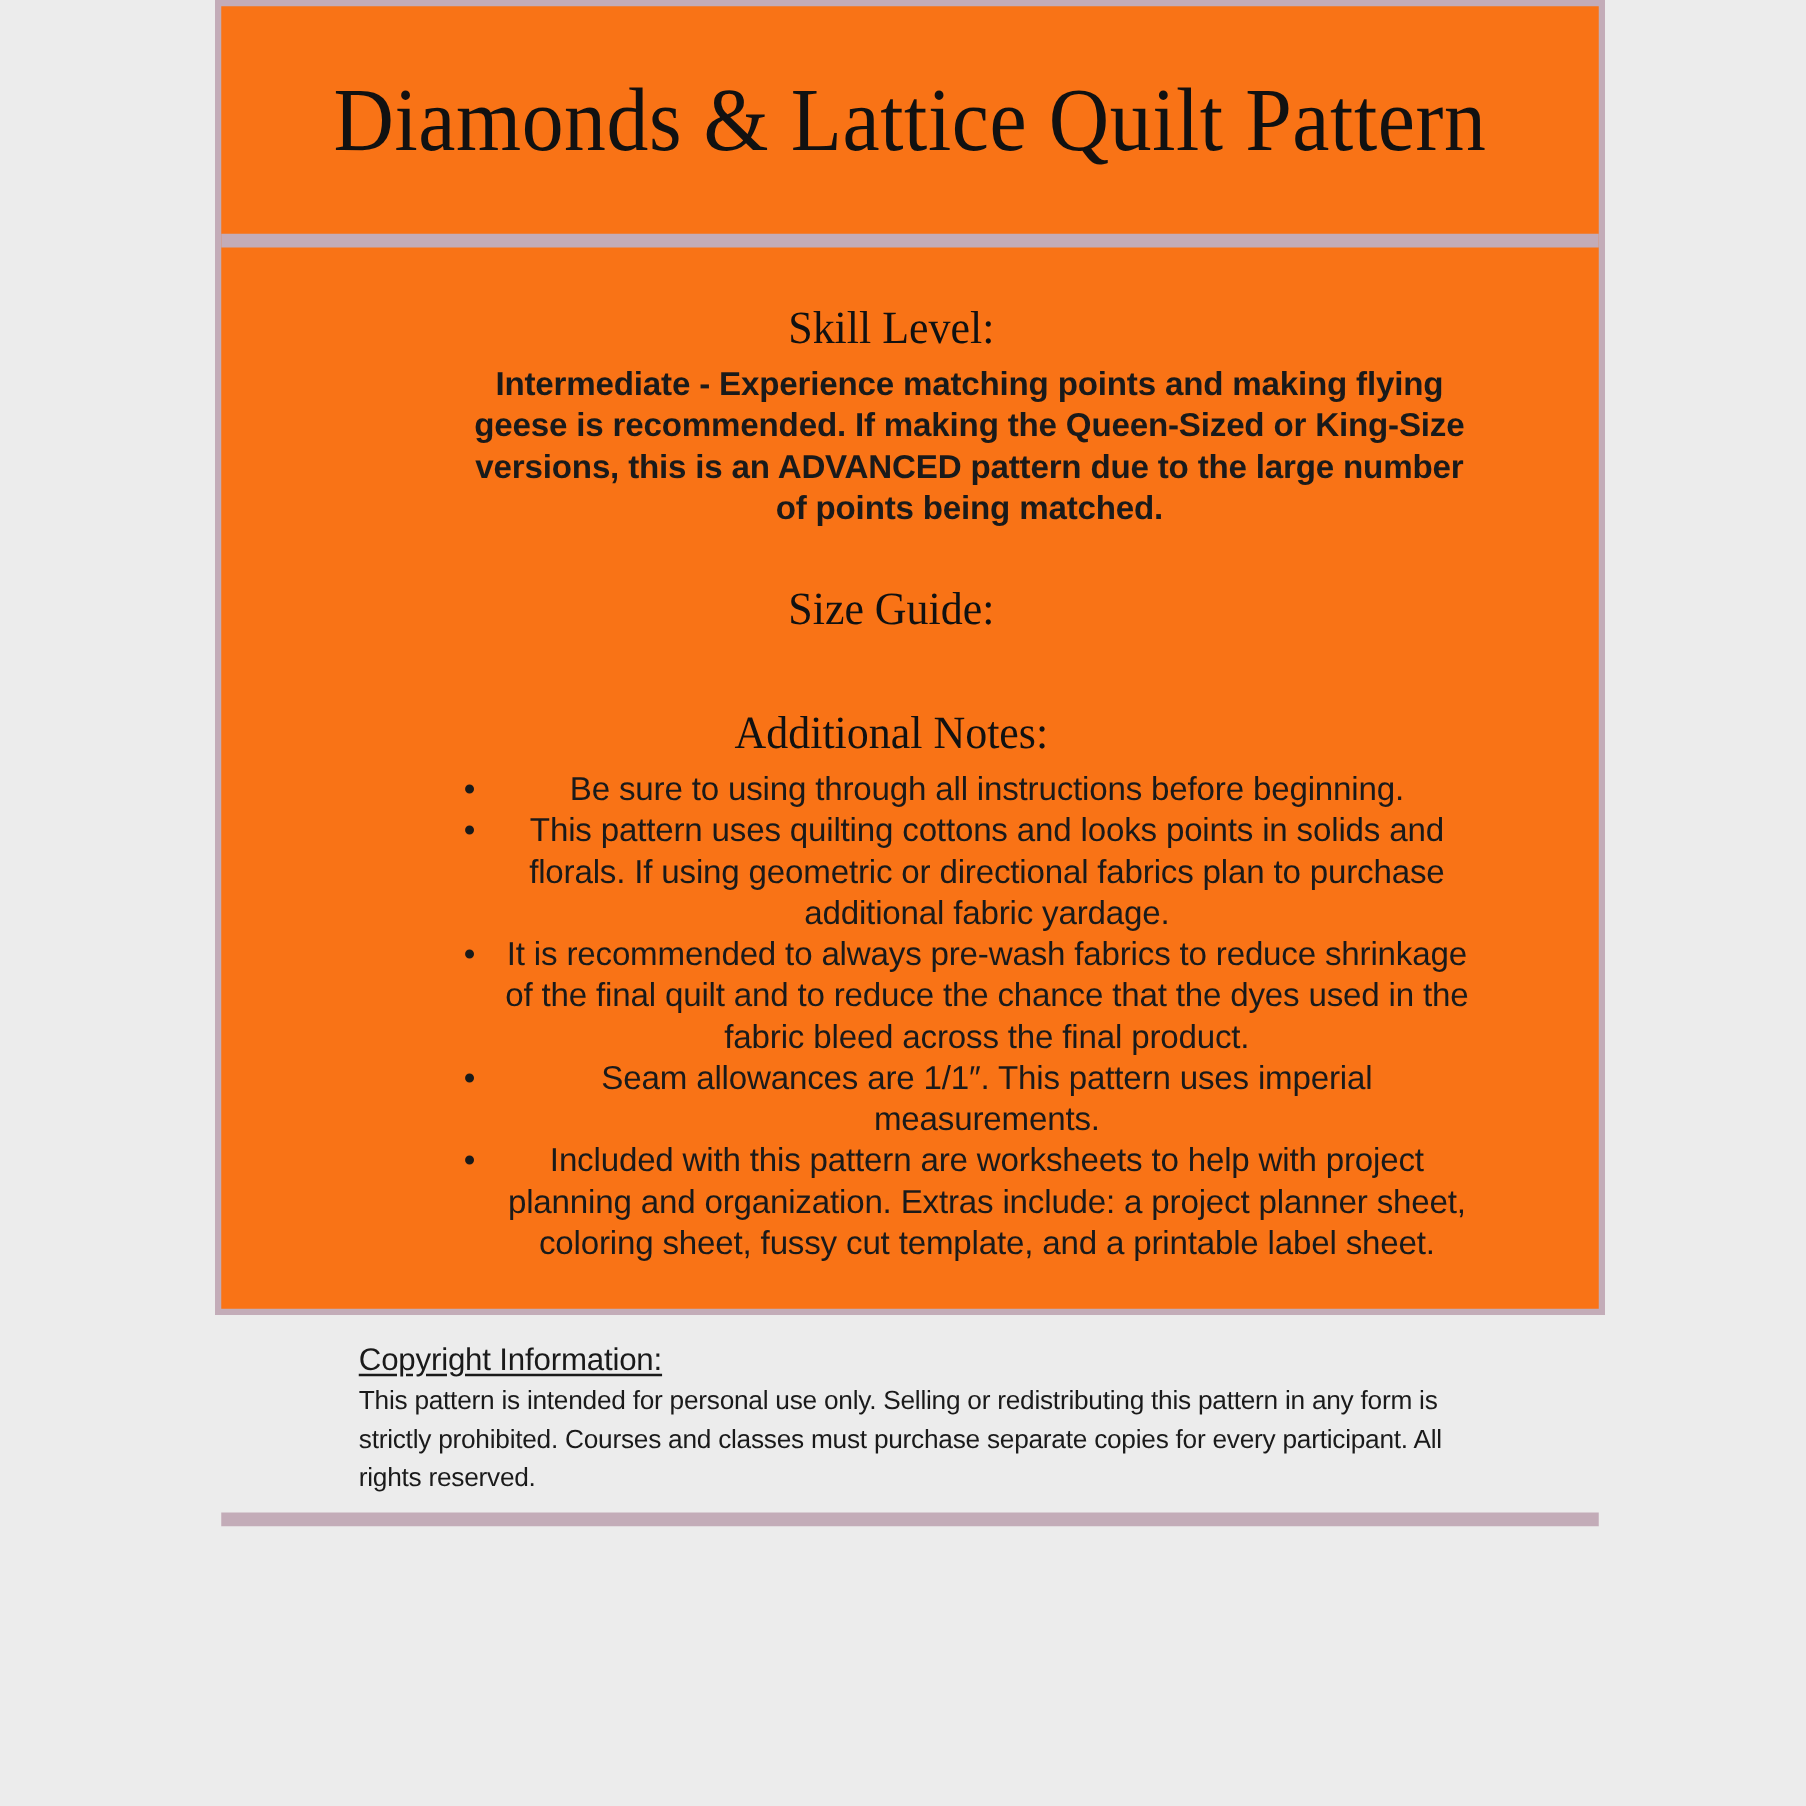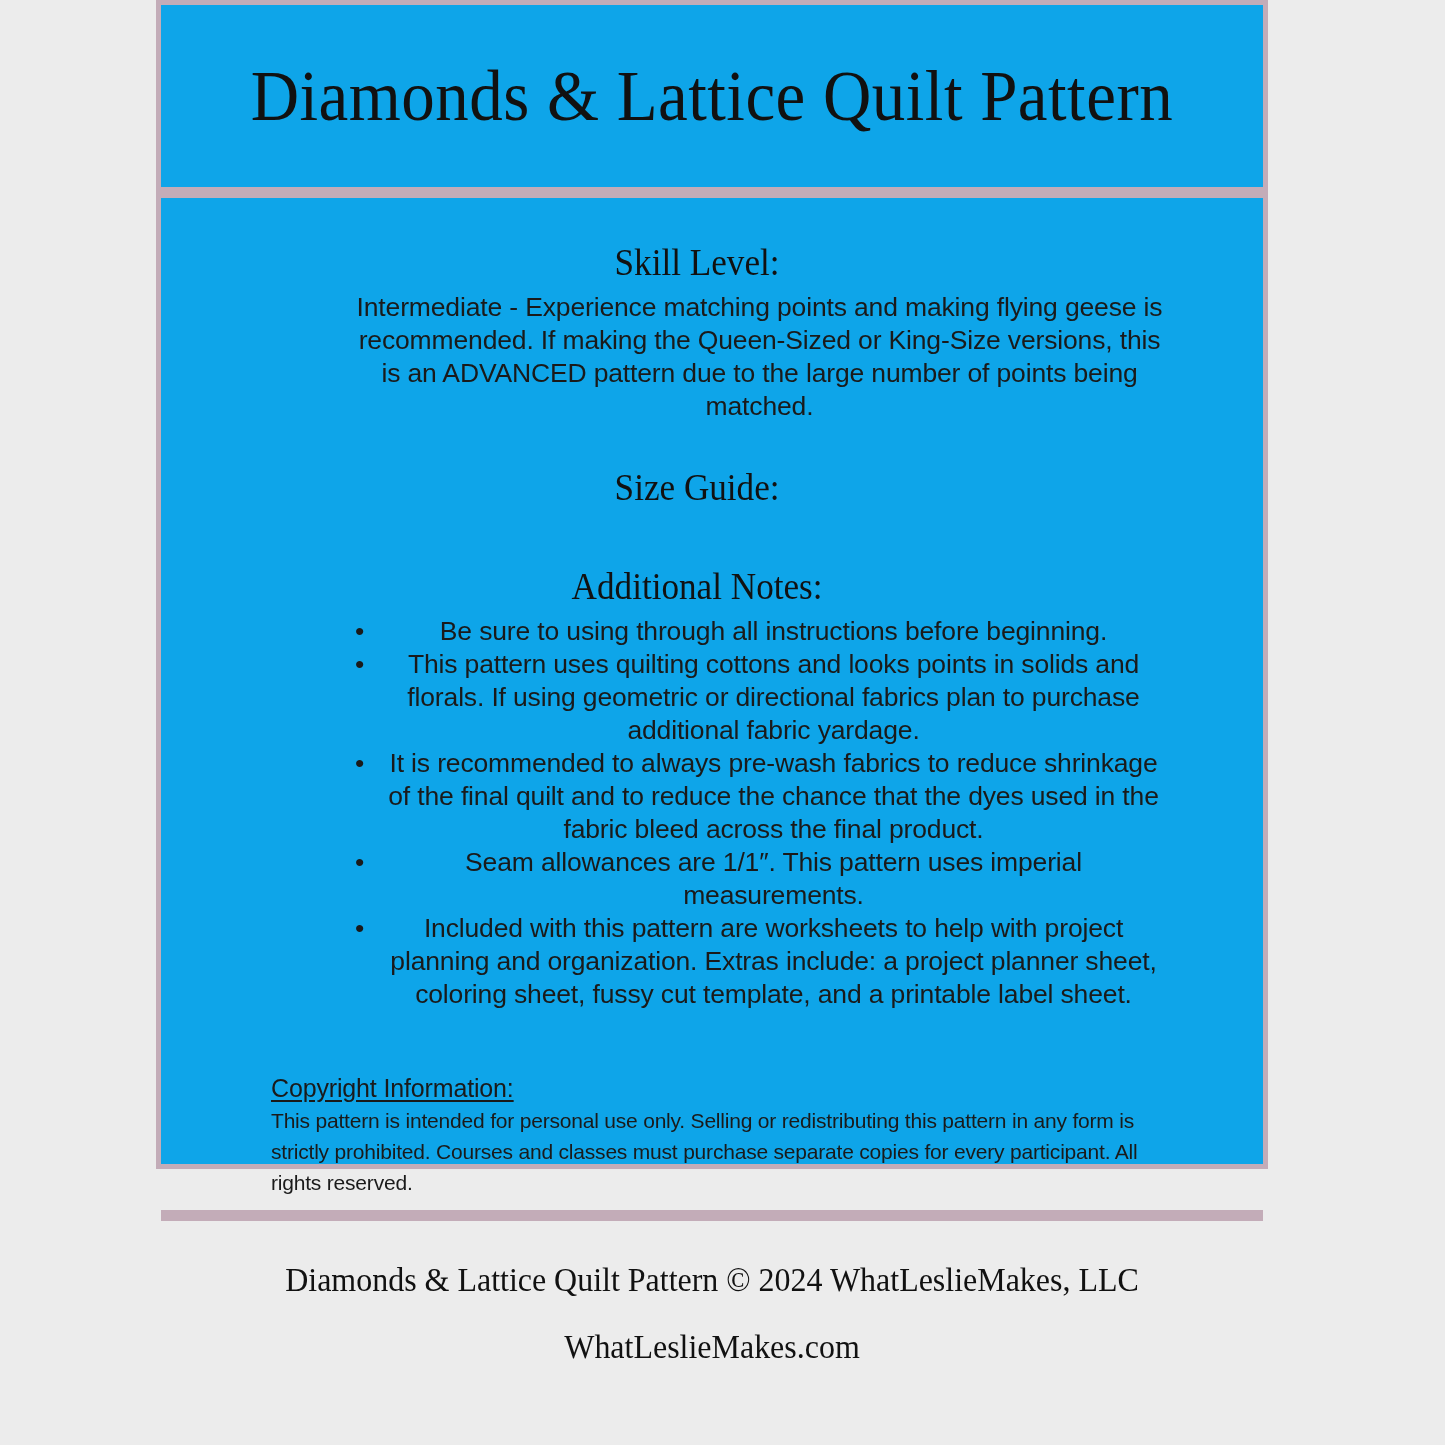--- a/index.html
+++ b/index.html
@@ -10,25 +10,25 @@
     width: 1445px;
     height: 1445px;
     background: #ececec;
     font-family: "Liberation Sans", sans-serif;
     overflow: hidden;
   }
 
   
   .page {
     position: absolute;
-    left: 156px;
+    left: 172px;
     top: 0px;
     width: 1112px;
-    height: 1169px;
-    background: #0ea5e9;
+    height: 1052px;
+    background: #f97316;
     border-left: 5px solid #c3acb8;
     border-right: 5px solid #c3acb8;
     border-bottom: 5px solid #c3acb8;
     border-top: 5px solid #c3acb8;
     box-sizing: border-box;
   }
 
   .divider {
     height: 11px;
     background: #c3acb8;
@@ -83,20 +83,21 @@
   }
 
   p.para {
     margin: 0;
     padding-left: 80px;
     font-family: "Liberation Sans", sans-serif;
     font-size: 26.5px;
     line-height: 33px;
     color: #1a1a1a;
     letter-spacing: -0.15px;
+    font-weight: bold;
   }
 
   ul.notes {
     margin: 6px 0 0 0;
     padding: 0;
     list-style: none;
   }
   ul.notes li {
     position: relative;
     padding-left: 108px;
@@ -208,18 +209,14 @@
 
     <div class="copyright-block">
       <div class="copyright-head">Copyright Information:</div>
       <p class="copyright-text">This pattern is intended for personal use only. Selling or redistributing this pattern in any form is strictly prohibited. Courses and classes must purchase separate copies for every participant. All rights reserved.</p>
     </div>
 
   </div>
 
   <div class="divider"></div>
 
-  <div class="footer-area">
-    <div class="footer-line">Diamonds &amp; Lattice Quilt Pattern © 2024 WhatLeslieMakes, LLC</div>
-    <div class="footer-line footer-line-2">WhatLeslieMakes.com</div>
-  </div>
 
 </div>
 
 </body></html>

